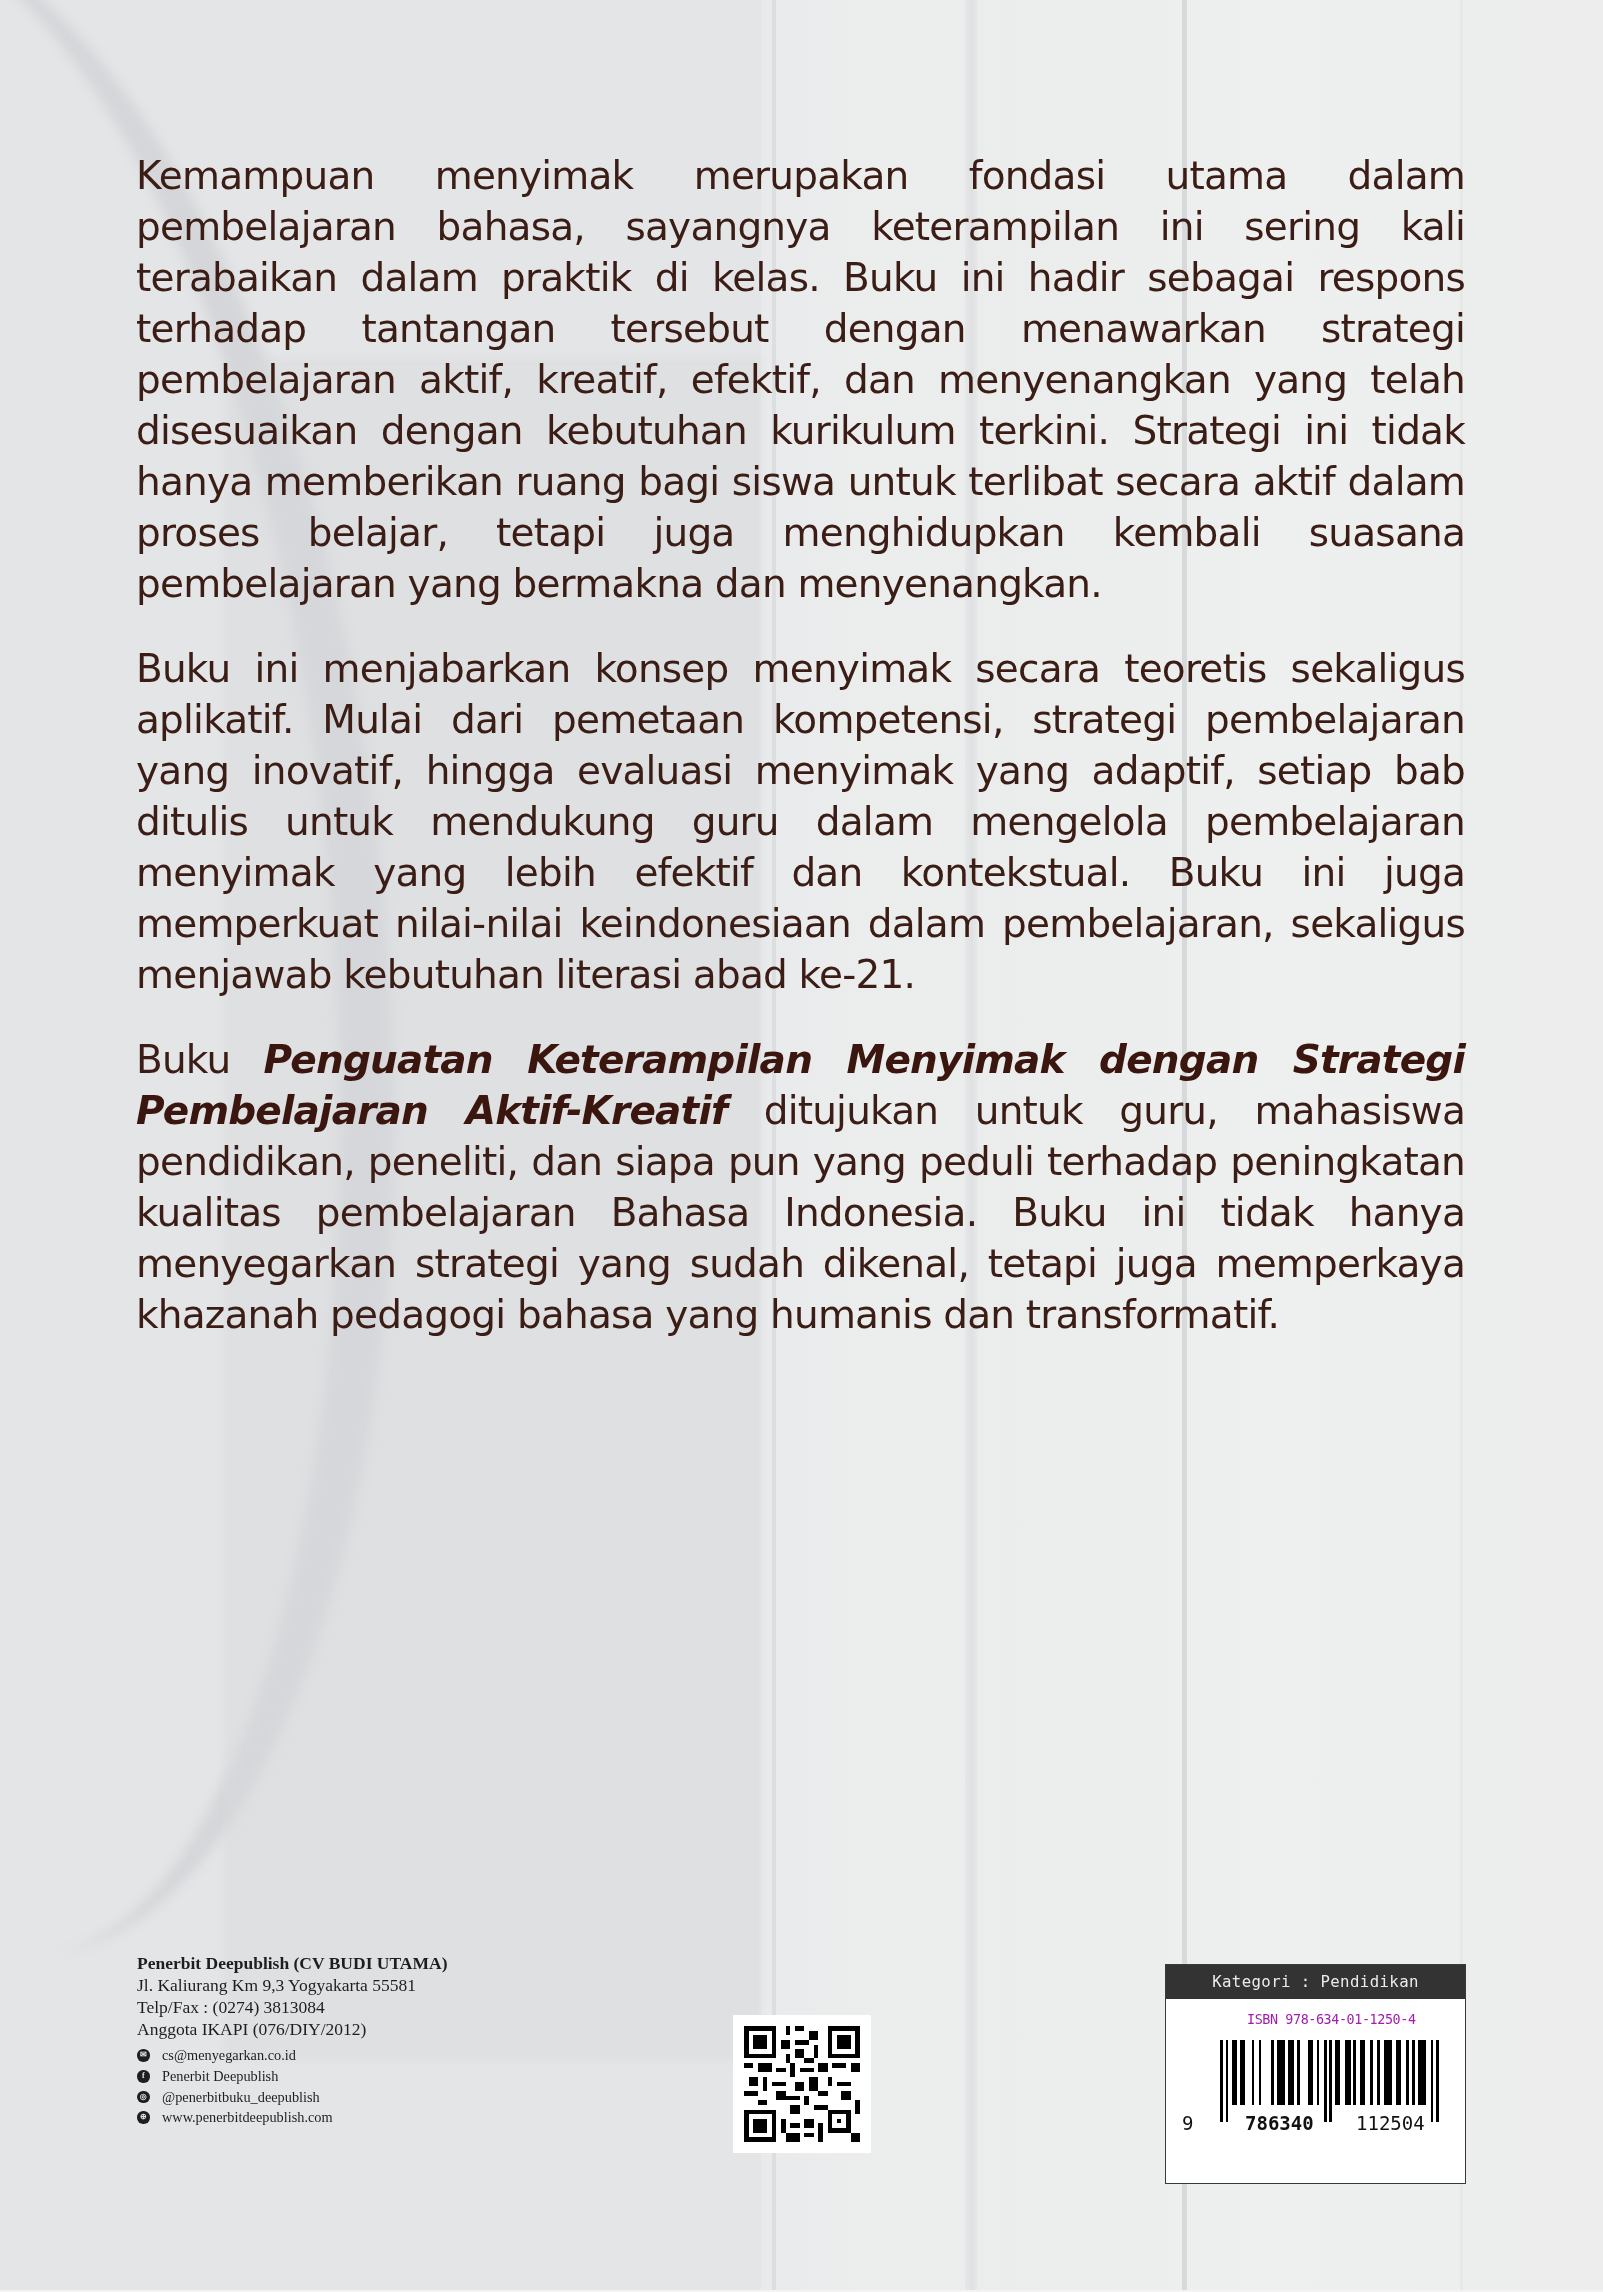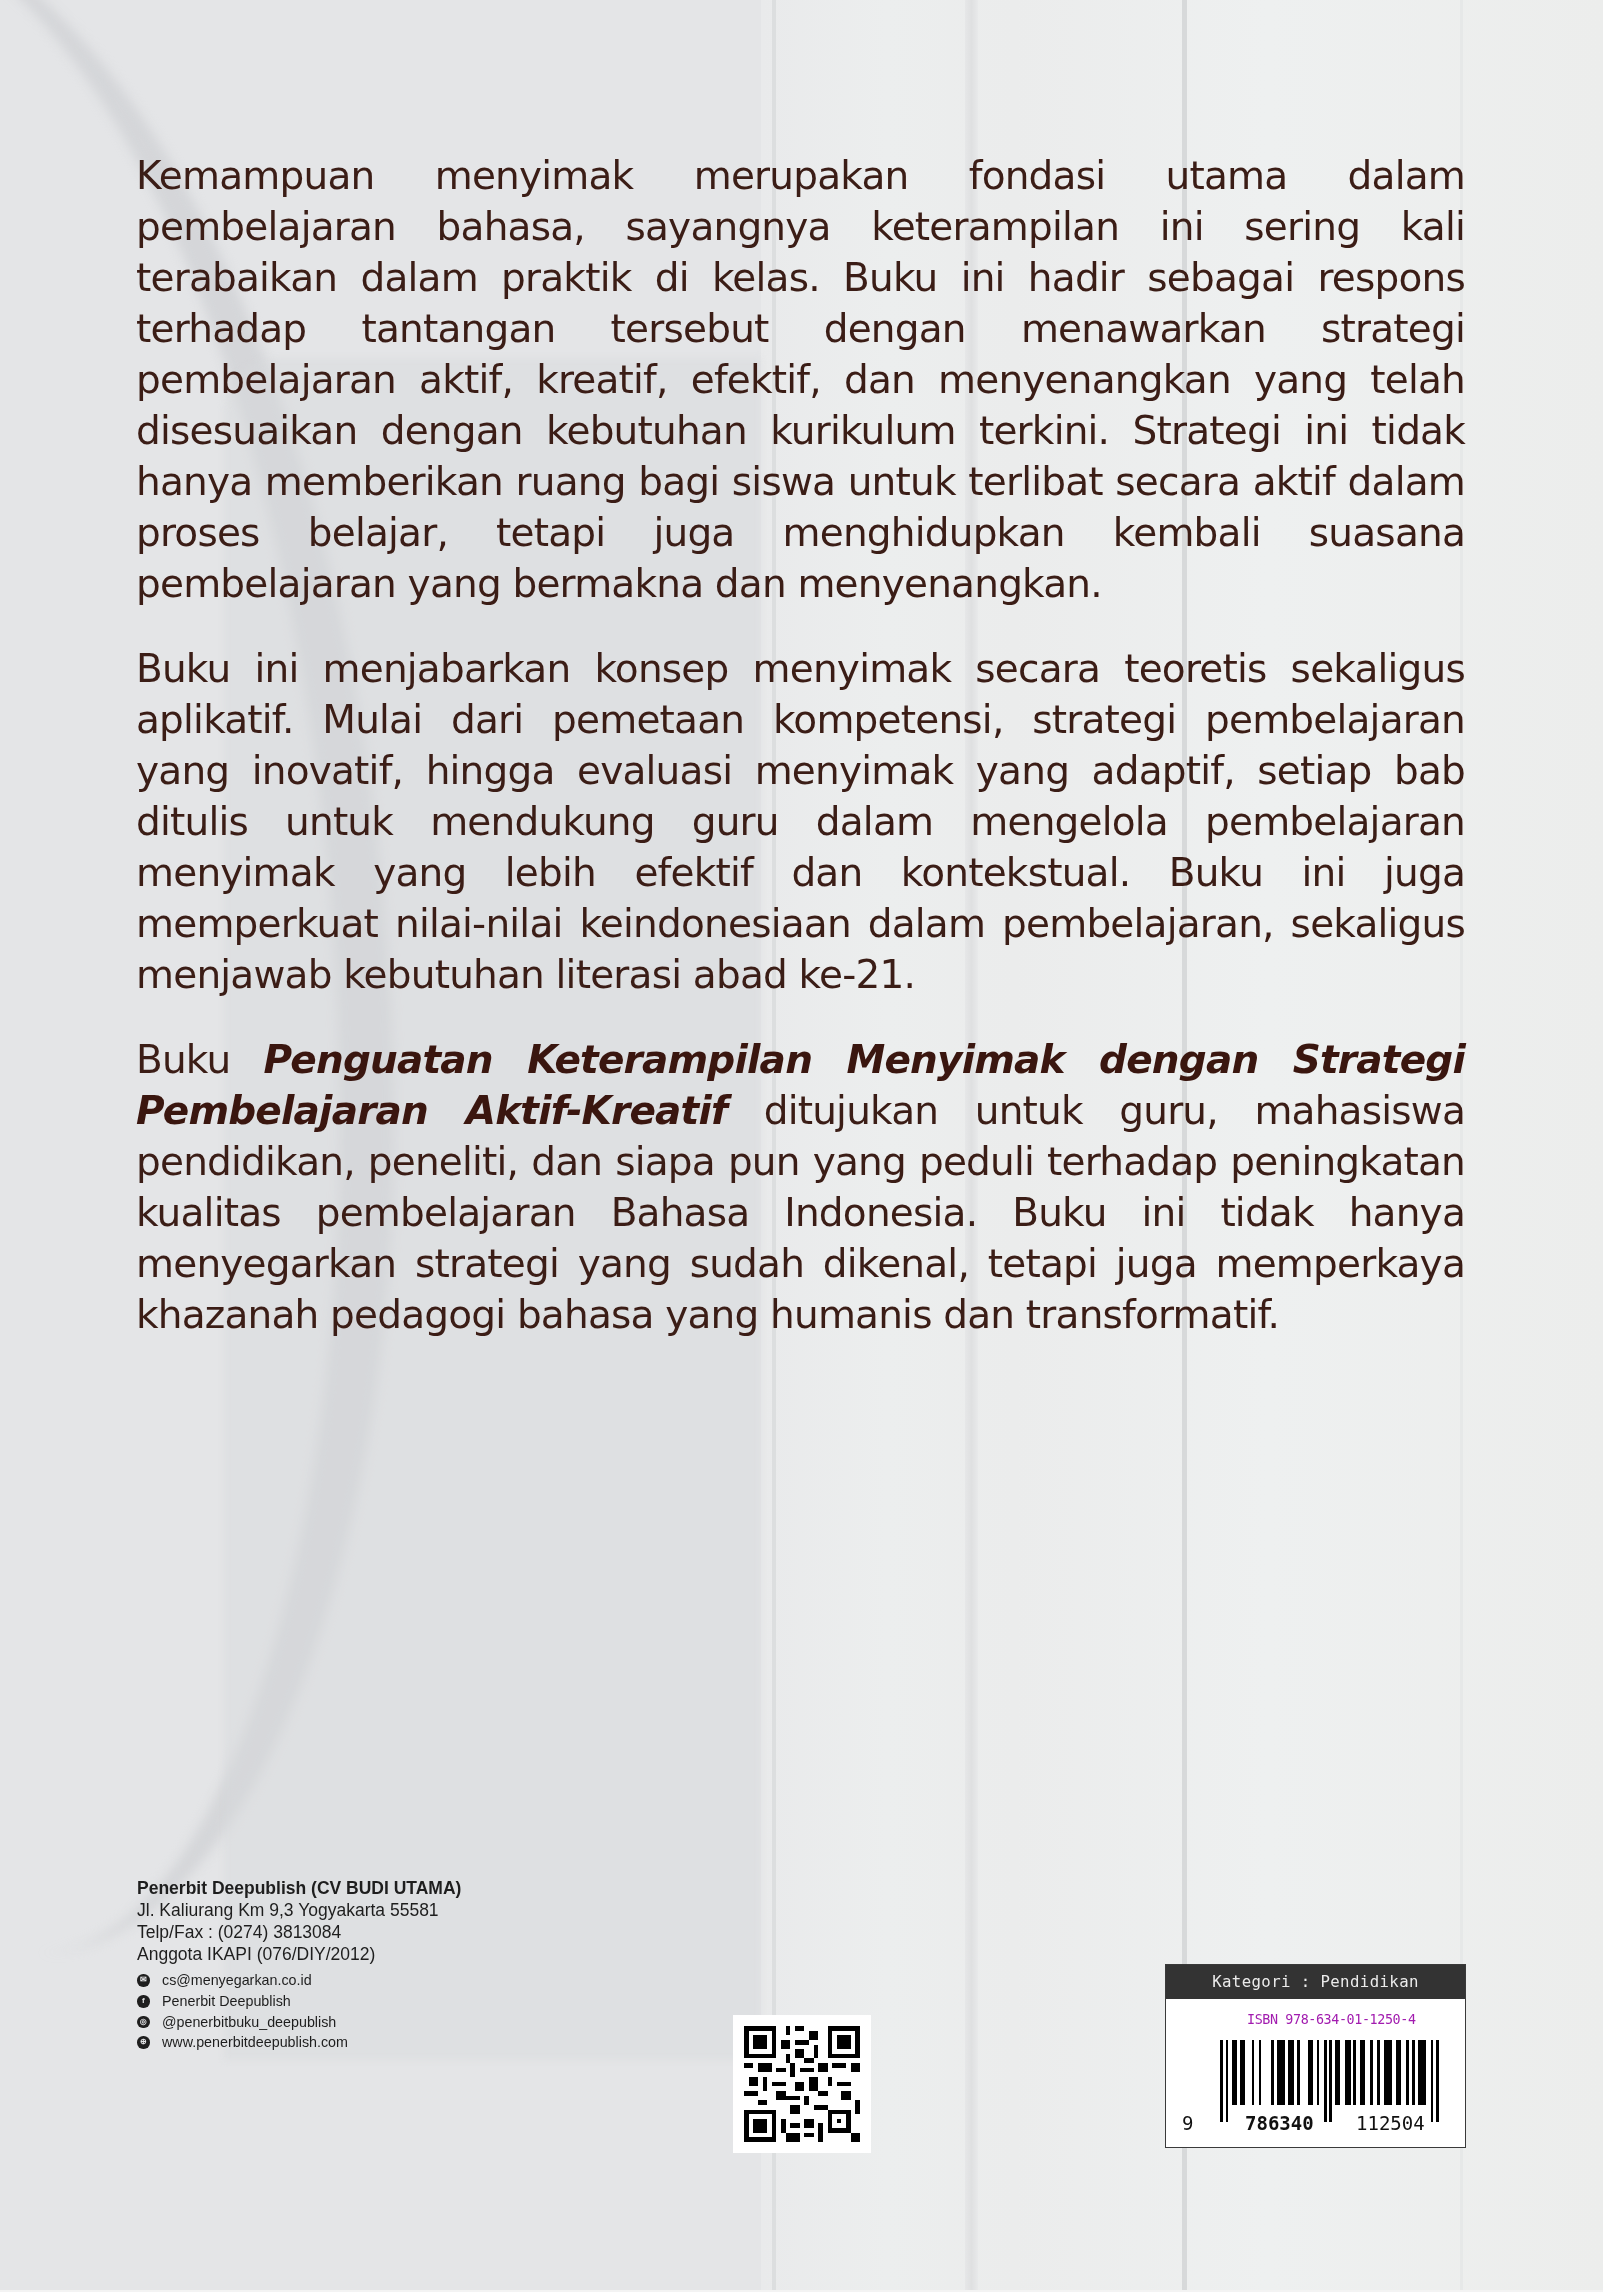--- a/index.html
+++ b/index.html
@@ -34,41 +34,41 @@
     font-family: "DejaVu Sans", sans-serif;
     font-size: 39px; line-height: 51px;
     letter-spacing: -0.8px;
     text-align: justify;
     margin-top: 9px;
   }
   .content p { margin: 0 0 34px 0; }
   .content .title-em { font-weight: bold; font-style: italic; color: #3a160f; }
 
   .publisher {
-    position: absolute; left: 137px; top: 1877px; z-index: 1;
-    font-family: Liberation Sans, sans-serif; color: #1e1e1e;
+    position: absolute; left: 137px; top: 1952px; z-index: 1;
+    font-family: Liberation Serif, serif; color: #1e1e1e;
     font-size: 17.5px; line-height: 22px;
   }
   .publisher .name { font-weight: bold; }
   .publisher .contacts { margin-top: 5.4px; font-size: 14.3px; line-height: 20.6px; }
   .publisher .contact { display: flex; align-items: center; gap: 12.5px; }
   .publisher .ic {
     width: 12.5px; height: 12.5px; border-radius: 50%; background: #1e1e1e; color: #e4e5e7;
     font-size: 8px; line-height: 12.5px; text-align: center; font-weight: bold;
     display: inline-block; flex: none;
   }
 
   .qr {
     position: absolute; left: 733px; top: 2015px; width: 138px; height: 138px; z-index: 1;
     background: #ffffff;
   }
   .qr svg { position: absolute; left: 10.7px; top: 10.7px; }
 
   .isbn-box {
-    position: absolute; left: 1165px; top: 1964px; width: 301px; height: 184px; z-index: 1;
+    position: absolute; left: 1165px; top: 1964px; width: 301px; height: 220px; z-index: 1;
     background: #ffffff; border: 1.8px solid #3a3a3a; box-sizing: border-box;
     font-family: "DejaVu Sans Mono", monospace;
   }
   .isbn-box .cat {
     height: 34px; background: #333333; color: #ececec;
     font-size: 15.7px; line-height: 34px; text-align: center; letter-spacing: 0.4px;
   }
   .isbn-box .isbn {
     position: absolute; left: 81px; top: 47px; font-size: 13.4px; color: #a21caf; letter-spacing: -0.4px;
   }

